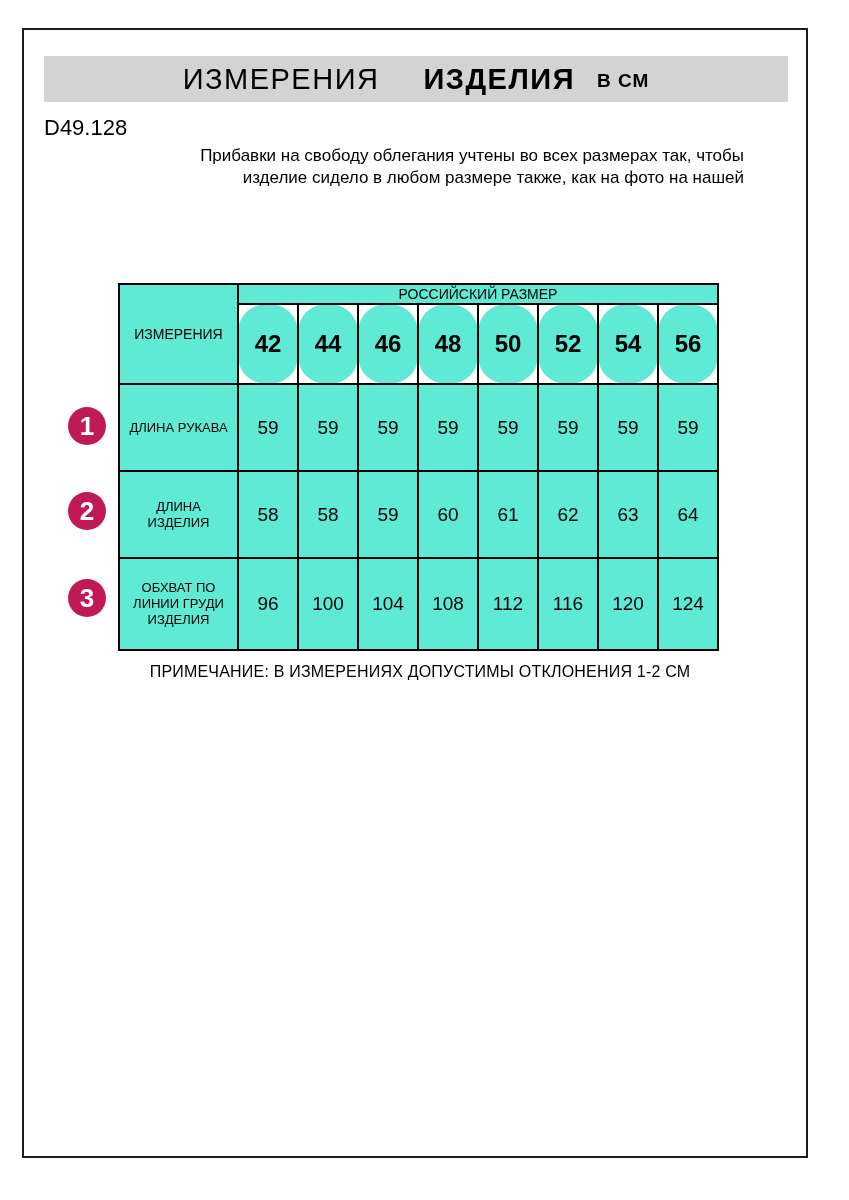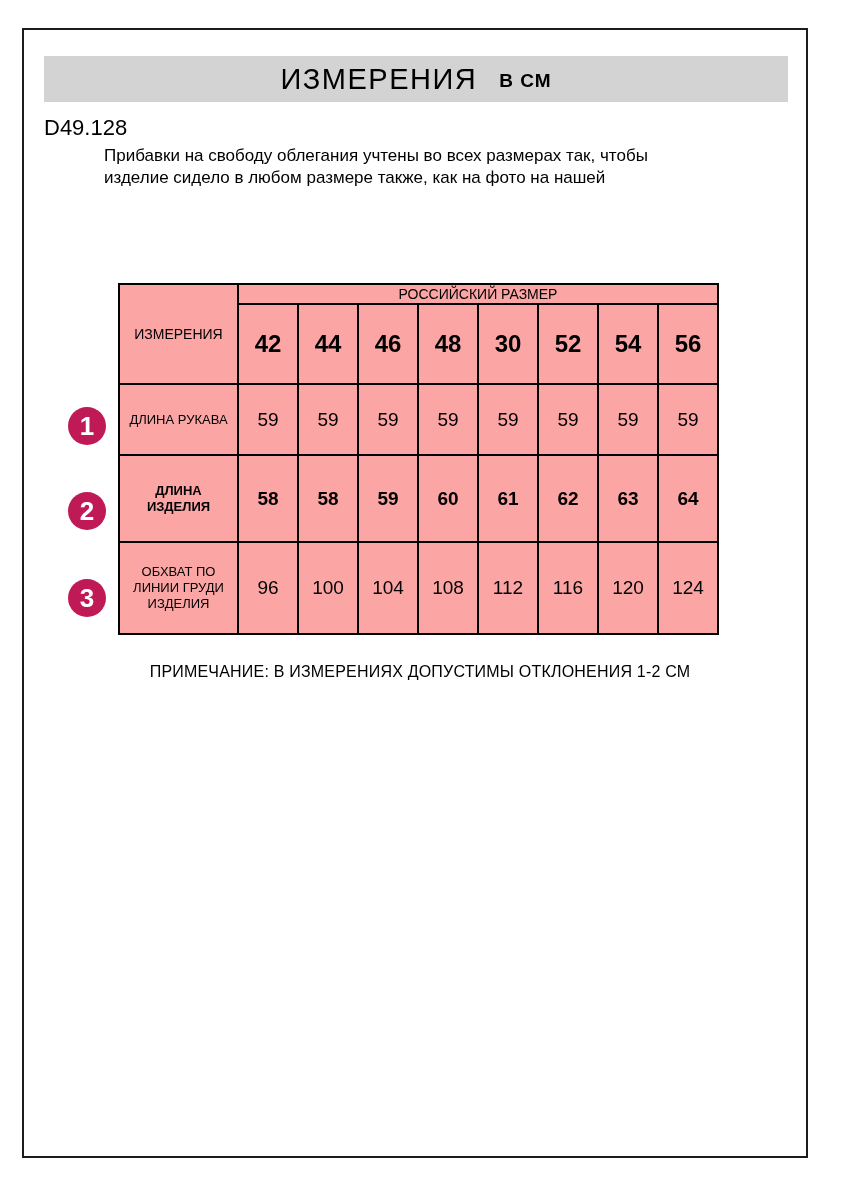--- a/index.html
+++ b/index.html
@@ -57,54 +57,54 @@
     left: 44px; top: 115px;
     width: 744px;
     text-align: left;
     font-size: 22px;
     font-weight: 400;
   }
   .description {
     position: absolute;
     left: 104px; top: 145px;
     width: 640px;
-    text-align: left;
+    text-align: right;
     font-size: 17px;
     line-height: 21.5px;
     font-weight: 400;
   }
   .size-table {
     position: absolute;
     left: 118px; top: 283px;
     border-collapse: collapse;
     table-layout: fixed;
   }
   .size-table th, .size-table td {
     border: 2px solid #000;
     text-align: center;
     vertical-align: middle;
-    background: #fca5a5;
+    background: #5eead4;
   }
   .col-measure { width: 119px; }
   .col-size { width: 60px; }
   .row-size-group th { height: 20px; font-size: 14px; font-weight: 400; }
-  .row-sizes th { height: 80px; font-size: 24px; font-weight: 700; }
+  .row-sizes th { height: 80px; font-size: 24px; font-weight: 700; border-radius: 28px; }
   .measure-head {
     font-size: 15px;
     font-weight: 400;
   }
   .row-label {
     font-size: 13px;
     font-weight: 400;
     padding: 0 5px;
     line-height: 16px;
   }
   .value-cell { font-size: 19px; font-weight: 400; }
-  .r1 td { height: 71px; }
-  .r2 td { height: 87px; font-weight: bold; }
+  .r1 td { height: 87px; }
+  .r2 td { height: 87px; }
   .r3 td { height: 92px; }
   .badge {
     position: absolute;
     left: 68px;
     width: 38px; height: 38px;
     border-radius: 50%;
     display: flex;
     align-items: center;
     justify-content: center;
     color: #fff;
@@ -125,20 +125,21 @@
   }
 </style>
 </head>
 <body>
 
 <div class="page">
   <div class="frame"></div>
 
   <div class="title-bar" style="background-color: rgb(211, 211, 211);">
     <span class="title-regular">ИЗМЕРЕНИЯ</span>
+    <span class="title-bold">ИЗДЕЛИЯ</span>
     <span class="title-unit">В СМ</span>
   </div>
 
   <div class="product-code">D49.128</div>
 
   <div class="description">
     <div>Прибавки на свободу облегания учтены во всех размерах так, чтобы</div>
     <div>изделие сидело в любом размере также, как на фото на нашей</div>
   </div>
 
@@ -157,21 +158,21 @@
     <tbody>
       <tr class="row-size-group">
         <th class="measure-head" rowspan="2">ИЗМЕРЕНИЯ</th>
         <th colspan="8">РОССИЙСКИЙ РАЗМЕР</th>
       </tr>
       <tr class="row-sizes">
         <th>42</th>
         <th>44</th>
         <th>46</th>
         <th>48</th>
-        <th>30</th>
+        <th>50</th>
         <th>52</th>
         <th>54</th>
         <th>56</th>
       </tr>
       <tr class="r1">
         <td class="row-label">ДЛИНА РУКАВА</td>
         <td class="value-cell">59</td>
         <td class="value-cell">59</td>
         <td class="value-cell">59</td>
         <td class="value-cell">59</td>

